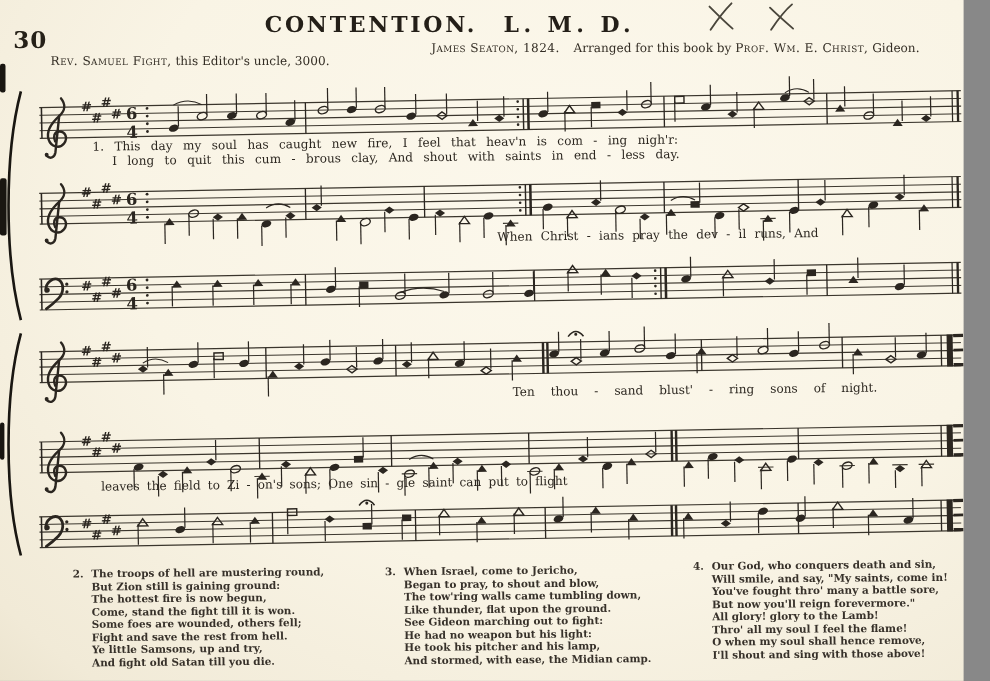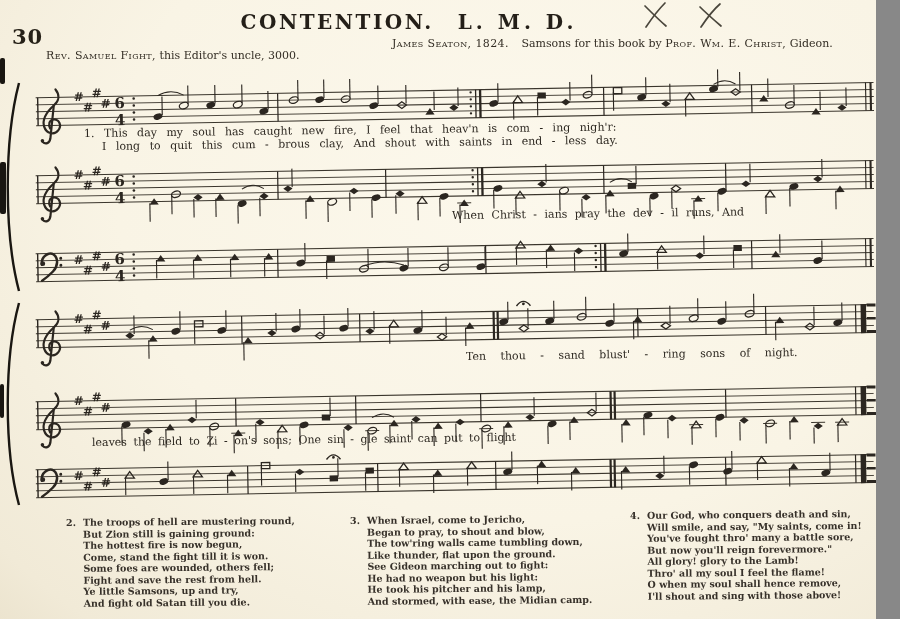--- a/index.html
+++ b/index.html
@@ -55,21 +55,21 @@
     </g>
   </svg>
 
   <div class="credit credit-left">
     <span class="sc">Rev. Samuel Fight,</span>
     <span>this Editor's uncle, 3000.</span>
   </div>
 
   <div class="credit credit-right">
     <span class="sc credit-gap">James Seaton, 1824.</span>
-    <span>Samsons for this book by</span>
+    <span>Arranged for this book by</span>
     <span class="sc">Prof. Wm. E. Christ,</span>
     <span>Gideon.</span>
   </div>
 
   <svg width="24" height="214" class="brace-svg" style="top: 80px;">
       <path d="M17 3 C2 59.92000000000001 2 154.07999999999998 17 211" stroke="#1a1712" stroke-width="2.4" fill="none"></path>
     </svg>
     <svg width="24" height="208" class="brace-svg" style="top: 300px;">
       <path d="M17 3 C2 58.24000000000001 2 149.76 17 205" stroke="#1a1712" stroke-width="2.4" fill="none"></path>
     </svg>

